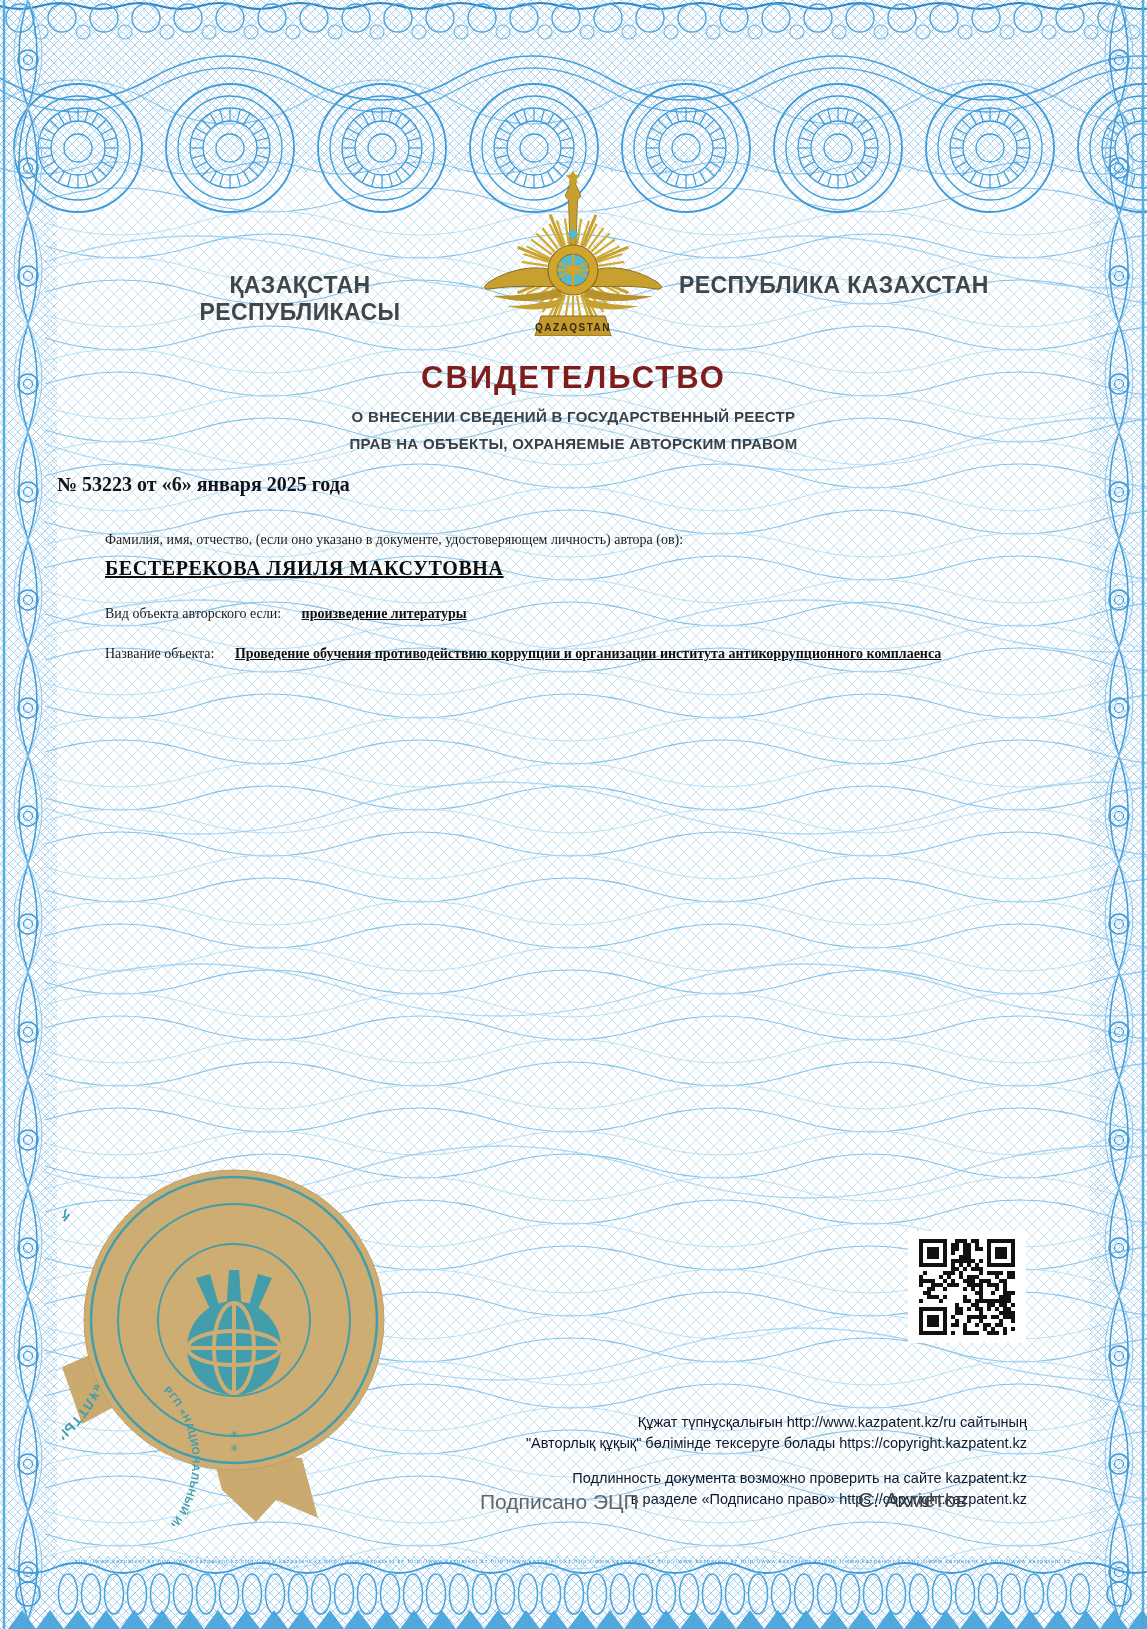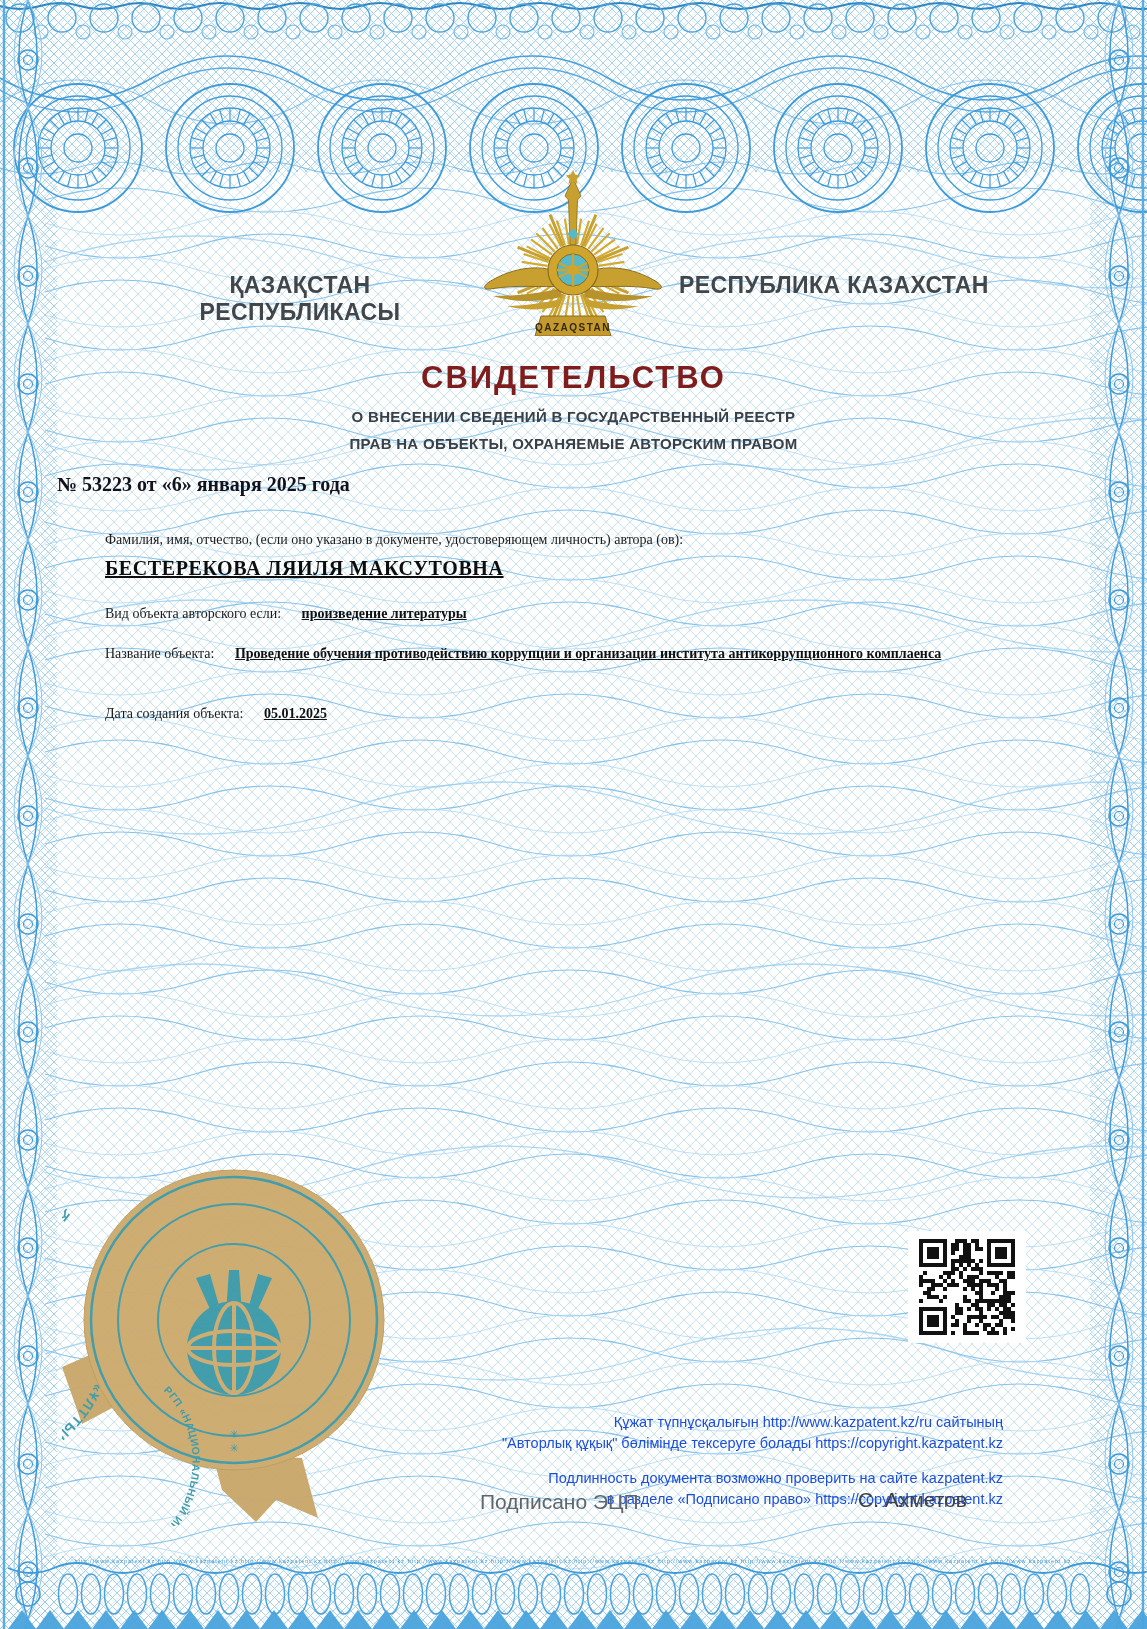--- a/index.html
+++ b/index.html
@@ -10,21 +10,21 @@
   .hdr{font-weight:bold;font-size:23px;color:#41464b;letter-spacing:.4px;text-align:center;}
   .doc-title{left:57px;width:1033px;top:360px;text-align:center;font-weight:bold;
              font-size:31px;letter-spacing:2px;color:#7f1d1d;}
   .doc-sub{left:57px;width:1033px;text-align:center;font-weight:bold;font-size:15px;
            color:#3a4047;letter-spacing:.3px;}
   .doc-num{left:57px;width:1033px;top:473px;
            font-family:"Liberation Serif",serif;font-weight:bold;font-size:20px;color:#12121e;}
   .serif{font-family:"Liberation Serif",serif;font-size:14px;color:#1b1b1b;line-height:28px;}
   .val{font-weight:bold;text-decoration:underline;color:#101010;padding-left:17px;}
   .name-val{font-weight:bold;text-decoration:underline;font-size:20px;letter-spacing:.6px;color:#0d0d0d;}
-  .verify{right:144px;text-align:right;font-size:14.5px;line-height:21px;color:#1d4ed8;}
+  .verify{right:120px;text-align:right;font-size:14.5px;line-height:21px;color:#0f172a;}
   .signed{left:480px;top:1490px;font-size:21px;color:#606669;}
   .signatory{right:180px;top:1488px;font-size:21px;color:#3c4147;}
   .qr-bg{left:908px;top:1231px;width:118px;height:112px;background:#ffffff;}
 </style>
 </head>
 <body>
 
 <div class="page">
 
   <svg id="bg" class="bg" width="1147" height="1629" viewBox="0 0 1147 1629">
@@ -611,23 +611,20 @@
   <div class="abs serif name-val" style="left:105px;top:554px;width:950px">БЕСТЕРЕКОВА ЛЯИЛЯ МАКСУТОВНА</div>
 
   <div class="abs serif" style="left:105px;top:600px;width:950px">
     <span>Вид объекта авторского если: </span><span class="val">произведение литературы</span>
   </div>
 
   <div class="abs serif" style="left:105px;top:640px;width:870px">
     <span>Название объекта: </span><span class="val">Проведение обучения противодействию коррупции и организации института антикоррупционного комплаенса</span>
   </div>
 
-  <div class="abs serif" style="left:105px;top:700px;width:950px">
-    <span>Дата создания объекта: </span><span class="val">05.01.2025</span>
-  </div>
 
   <svg class="abs" style="left:62px;top:1152px" width="336" height="374" viewBox="0 0 336 374" opacity="0.97">
     <polygon points="0,215 62,188 84,238 20,272" fill="#c9a86b"></polygon>
     <polygon points="150,300 240,306 256,366 214,348 194,370 160,338" fill="#c9a86b"></polygon>
     <circle cx="172" cy="168" r="150" fill="#cdab6e" stroke="#bf9c5d" stroke-width="1"></circle>
     <circle cx="172" cy="168" r="143" fill="none" stroke="#3d9aa9" stroke-width="2.5"></circle>
     <circle cx="172" cy="168" r="116" fill="none" stroke="#3d9aa9" stroke-width="2"></circle>
     <circle cx="172" cy="168" r="76" fill="none" stroke="#3d9aa9" stroke-width="2"></circle>
     <defs>
       <path id="soTop" d="M42 168 A130 130 0 1 1 41.99 167.9" fill="none"></path>

